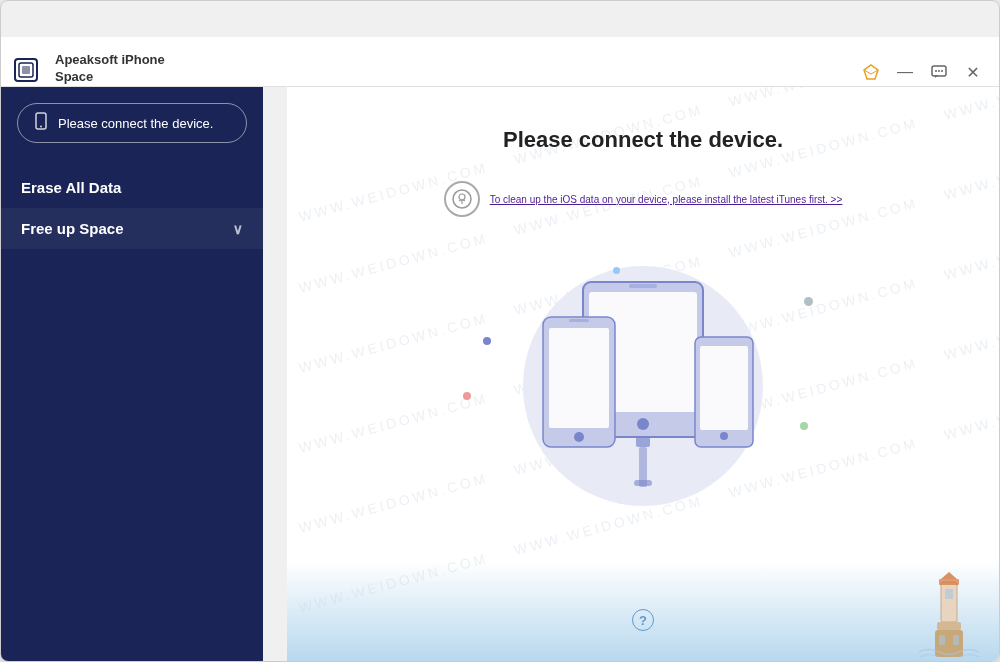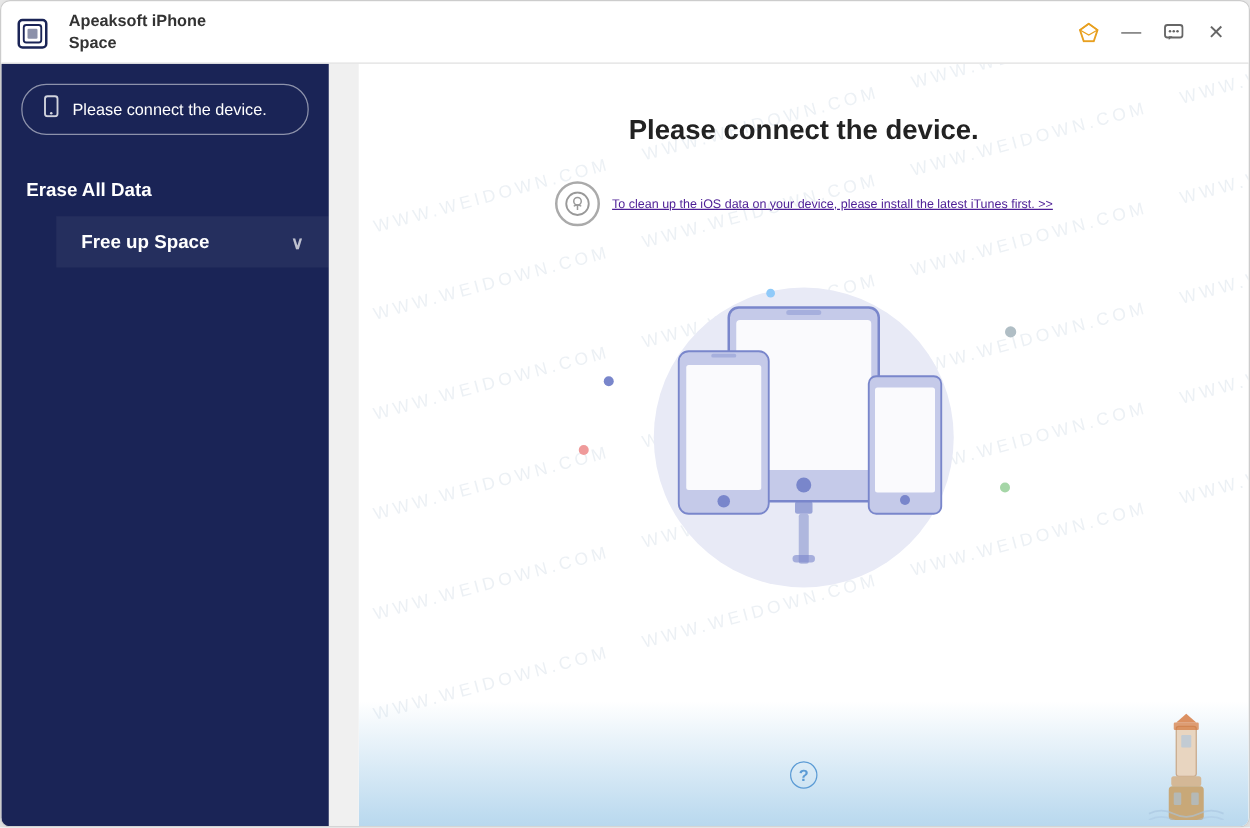--- a/index.html
+++ b/index.html
@@ -18,27 +18,28 @@
       flex-direction: column;
       border: 1px solid #ccc;
       border-radius: 8px;
       overflow: hidden;
       box-shadow: 0 4px 20px rgba(0,0,0,0.2);
     }
 
     
     .title-bar {
       display: flex;
-      align-items: center;
+      align-items: flex-end;
       justify-content: space-between;
       background: #fff;
       padding: 0 12px;
       height: 50px;
       border-bottom: 1px solid #e0e0e0;
       flex-shrink: 0;
+      margin-top: 36px;
     }
 
     .title-bar-left {
       display: flex;
       align-items: center;
       gap: 10px;
     }
 
     .app-logo {
       width: 32px;
@@ -126,21 +127,20 @@
       font-weight: 600;
       cursor: pointer;
       display: flex;
       align-items: center;
       justify-content: space-between;
       user-select: none;
     }
 
     .sidebar-item.active {
       background: rgba(255,255,255,0.05);
-      margin-left: 44px;
     }
 
     .chevron {
       font-size: 14px;
       opacity: 0.7;
     }
 
     
     .content-area {
       flex: 1;

